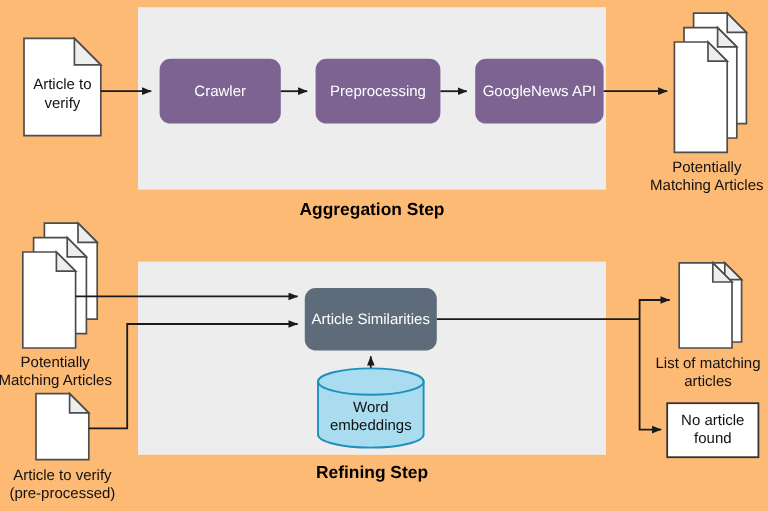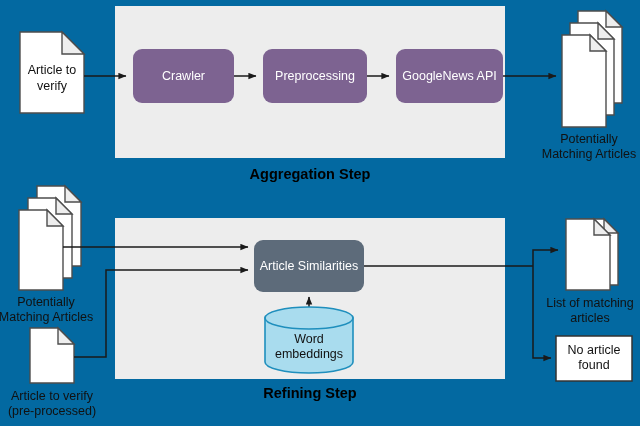--- a/index.html
+++ b/index.html
@@ -4,21 +4,21 @@
 <style>
   html, body {
     margin: 0;
     padding: 0;
     background: #ffffff;
   }
   #canvas {
     position: relative;
     width: 640px;
     height: 426px;
-    background: #0369a1;
+    background: #fdba74;
     font-family: "Liberation Sans", sans-serif;
     overflow: hidden;
   }
   svg { display: block; }
   .band { fill: #ededed; }
   .doc-fill { fill: #ffffff; stroke: #4d4d4d; stroke-width: 1.4; }
   .doc-fold { fill: #eeeeee; stroke: #4d4d4d; stroke-width: 1.4; }
   .flow-line { stroke: #1a1a1a; stroke-width: 1.5; fill: none; }
   .node-label {
     fill: #ffffff;

